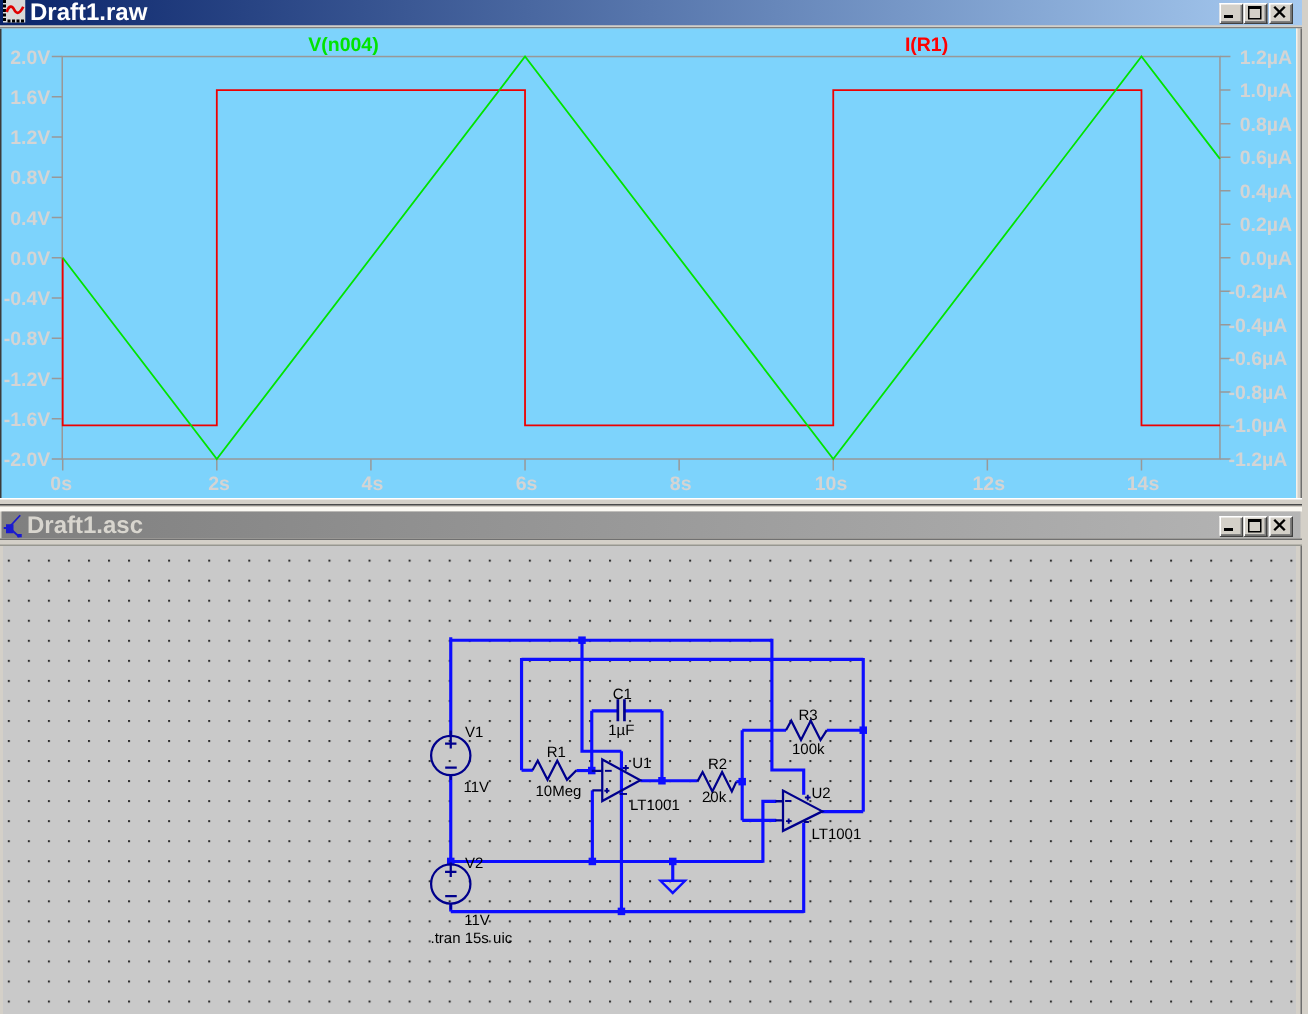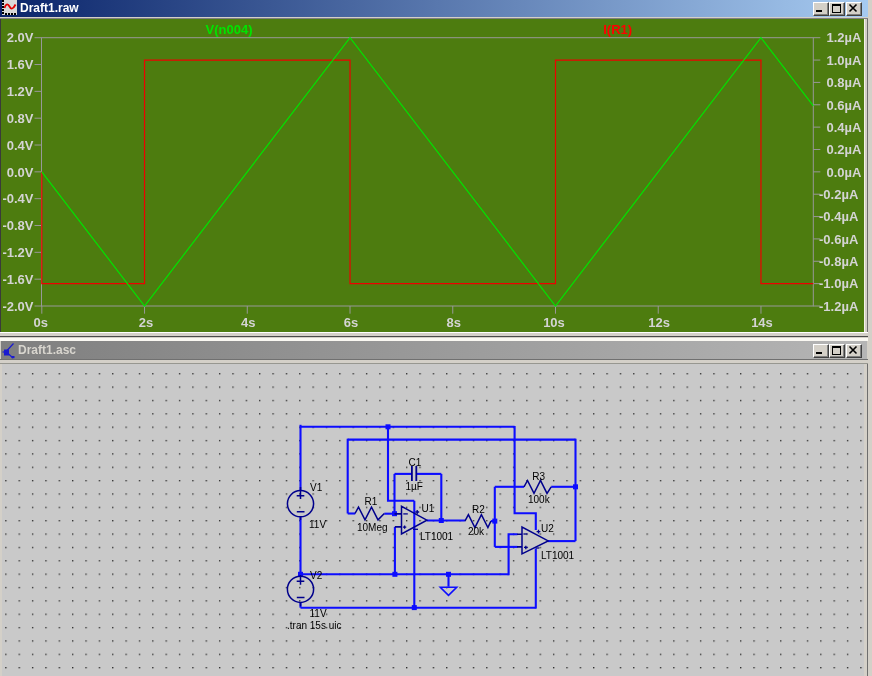--- a/index.html
+++ b/index.html
@@ -3,21 +3,21 @@
 <meta charset="utf-8">
 <style>
   html,body{margin:0;padding:0;-webkit-font-smoothing:antialiased;}
   body{width:872px;height:676px;overflow:hidden;position:relative;
        background:#d4d0c8;font-family:"Liberation Sans",sans-serif;}
   .abs{position:absolute;}
   .tbtn{position:absolute;width:14px;height:12px;background:#d4d0c8;
         border-top:1px solid #fff;border-left:1px solid #fff;
         border-right:1px solid #404040;border-bottom:1px solid #404040;
         box-shadow:inset -1px -1px 0 #808080;}
-  .ttext{position:absolute;font-size:12px;font-weight:bold;line-height:17px;white-space:nowrap;}
+  .ttext{position:absolute;font-size:16px;font-weight:bold;line-height:17px;white-space:nowrap;}
 </style>
 </head>
 <body>
 
 <div class="abs" style="left:0;top:0;width:868px;height:337px;">
 
   <div class="abs" style="left:0;top:0;width:868px;height:17px;
        background:linear-gradient(90deg,#0a246a 0%,#a6caf0 100%);">
 
     <svg class="abs" style="left:1px;top:0px;" width="16" height="16" viewBox="0 0 16 16">
@@ -46,21 +46,21 @@
     <div class="tbtn" style="left:846px;top:2px;">
       <svg width="12" height="10" style="position:absolute;left:0;top:0;">
           <path d="M2.5 1.5 L9.5 8.5 M9.5 1.5 L2.5 8.5" stroke="#000" stroke-width="1.6"></path>
         </svg>
     </div>
   </div>
 
   <div class="abs" style="left:0;top:17px;width:868px;height:2px;background:#d4d0c8;border-bottom:0;"></div>
   <div class="abs" style="left:0;top:18px;width:868px;height:1px;background:#808080;"></div>
 
-  <div class="abs" style="left:0;top:19px;width:864px;height:313px;background:#4d7c0f;">
+  <div class="abs" style="left:0;top:19px;width:864px;height:313px;background:#7dd3fc;">
     <svg width="864" height="313" viewBox="0 19 864 313" style="position:absolute;left:0;top:0;font-family:'Liberation Sans',sans-serif;">
       <path d="M0.5 19 V332" stroke="#3a3a3a" stroke-width="1"></path>
       <g stroke="#989898" stroke-width="1" fill="none">
         <rect x="41.5" y="37.7" width="771.8" height="268.3"></rect>
         <path d="M34.5 37.7H41.5M34.5 64.53H41.5M34.5 91.36H41.5M34.5 118.19H41.5M34.5 145.02H41.5M34.5 171.85H41.5M34.5 198.68H41.5M34.5 225.51H41.5M34.5 252.34H41.5M34.5 279.17H41.5M34.5 306H41.5"></path>
         <path d="M813.3 37.7H820.3M813.3 60.06H820.3M813.3 82.42H820.3M813.3 104.77H820.3M813.3 127.13H820.3M813.3 149.49H820.3M813.3 171.85H820.3M813.3 194.21H820.3M813.3 216.57H820.3M813.3 238.92H820.3M813.3 261.28H820.3M813.3 283.64H820.3M813.3 306H820.3"></path>
         <path d="M41.8 306V313.7M144.54 306V313.7M247.28 306V313.7M350.02 306V313.7M452.76 306V313.7M555.5 306V313.7M658.24 306V313.7M760.98 306V313.7"></path>
       </g>
       <g font-size="13" font-weight="bold" fill="#d4d4d4">
         <g text-anchor="end">

